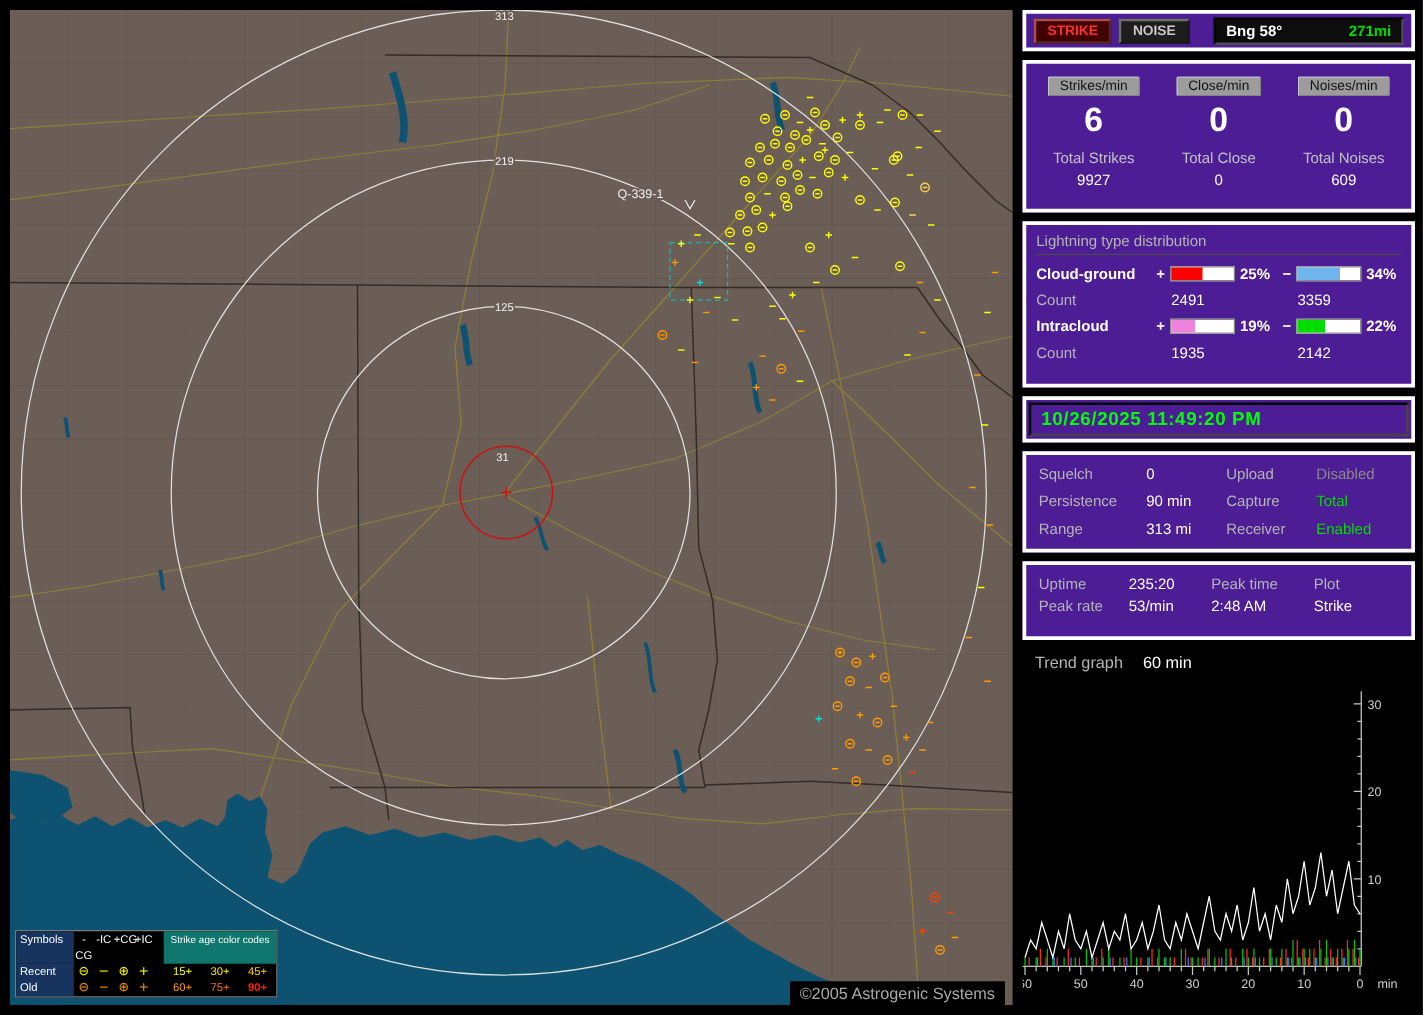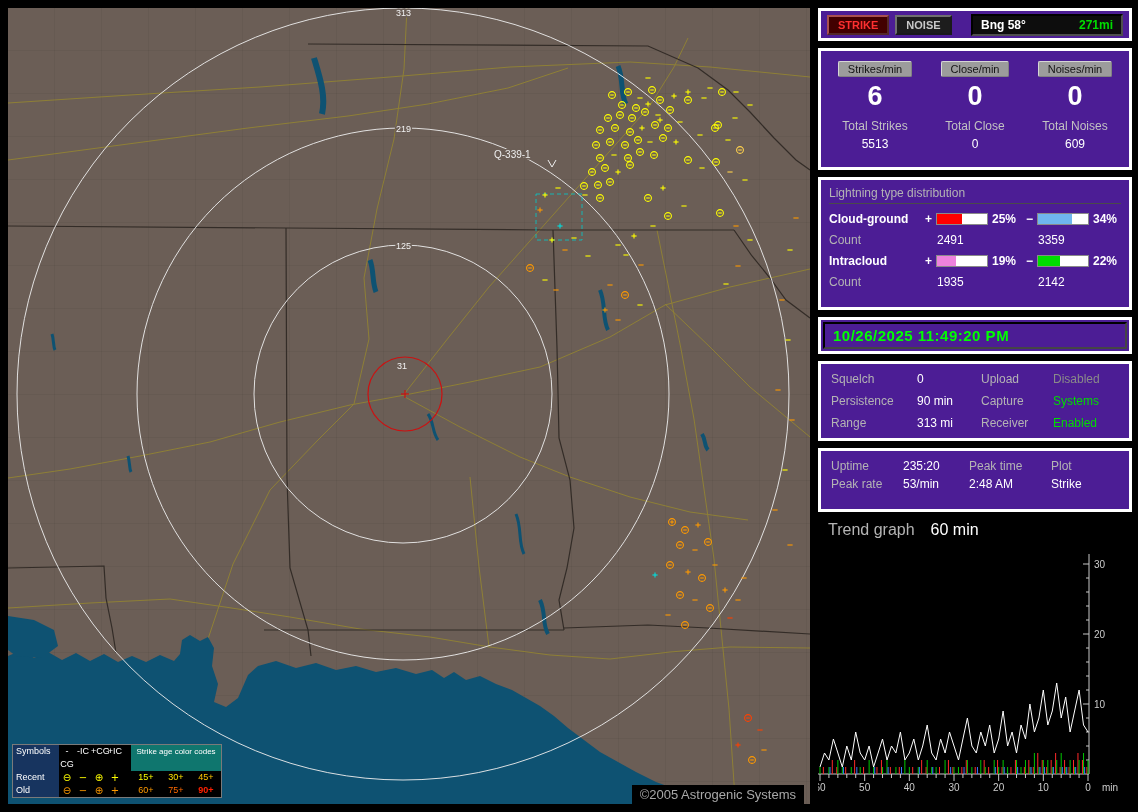--- a/index.html
+++ b/index.html
@@ -40,21 +40,21 @@
   .count{color:#fff;padding-left:12px;}
   
   #clock-box{padding:2px;}
   .clock{border:2px inset #454545;padding:3px 8px;color:#00ff00;font-weight:bold;font-size:15px;letter-spacing:.5px;}
   
   #settings{padding:8px 10px;height:84px;}
   .set-grid{display:grid;grid-template-columns:86px 64px 72px 1fr;row-gap:8px;font-size:12px;}
   
   #stats{padding:8px 10px;height:66px;}
   .stat-grid{display:grid;grid-template-columns:72px 66px 82px 1fr;row-gap:4px;font-size:12px;}
-  #trend-head{display:flex;gap:16px;padding:2px 10px;font-size:16px;height:18px;align-items:center;}
+  #trend-head{display:flex;gap:16px;padding:2px 10px;font-size:13px;height:18px;align-items:center;}
   #trend-box{flex:1;position:relative;}
   
   #map-legend{position:absolute;left:4px;bottom:6px;background:#000;border:1px solid #7a7a7a;display:grid;
     grid-template-columns:46px 16px 16px 16px 16px 8px 30px 30px 30px;font-size:9px;line-height:13px;color:#fff;}
   #map-legend .cell{text-align:center;}
   #map-legend .navy{background:#17345f;text-align:left;padding-left:3px;}
   #map-legend .agehdr{grid-column:span 3;background:#0f766e;font-size:8px;text-align:center;}
   #map-legend .glyph{font-family:"DejaVu Sans",sans-serif;font-size:10px;}
   #map-copyright{position:absolute;right:6px;bottom:0px;background:#000;color:#a8a8a8;font-size:13px;padding:2px 8px;}
 </style>
@@ -653,21 +653,21 @@
     <div class="rates-grid">
       <div><span class="pill">Strikes/min</span></div>
       <div><span class="pill">Close/min</span></div>
       <div><span class="pill">Noises/min</span></div>
       <div class="bignum">6</div>
       <div class="bignum">0</div>
       <div class="bignum">0</div>
       <div class="tot-lbl">Total Strikes</div>
       <div class="tot-lbl">Total Close</div>
       <div class="tot-lbl">Total Noises</div>
-      <div class="tot-val">5513</div>
+      <div class="tot-val">9927</div>
       <div class="tot-val">0</div>
       <div class="tot-val">609</div>
     </div>
   </div>
 
   <div class="panel-box" id="dist">
     <div class="dist-title">Lightning type distribution</div>
     <div class="dist-grid">
       <div class="dist-name">Cloud-ground</div>
       <div class="dist-cell">
@@ -716,21 +716,21 @@
   <div class="panel-box" id="settings">
     <div class="set-grid">
       <div class="lbl">Squelch</div>
       <div class="val">0</div>
       <div class="lbl">Upload</div>
       <div class="dim">Disabled</div>
 
       <div class="lbl">Persistence</div>
       <div class="val">90 min</div>
       <div class="lbl">Capture</div>
-      <div class="green">Systems</div>
+      <div class="green">Total</div>
 
       <div class="lbl">Range</div>
       <div class="val">313 mi</div>
       <div class="lbl">Receiver</div>
       <div class="green">Enabled</div>
     </div>
   </div>
 
   <div class="panel-box" id="stats">
     <div class="stat-grid">

